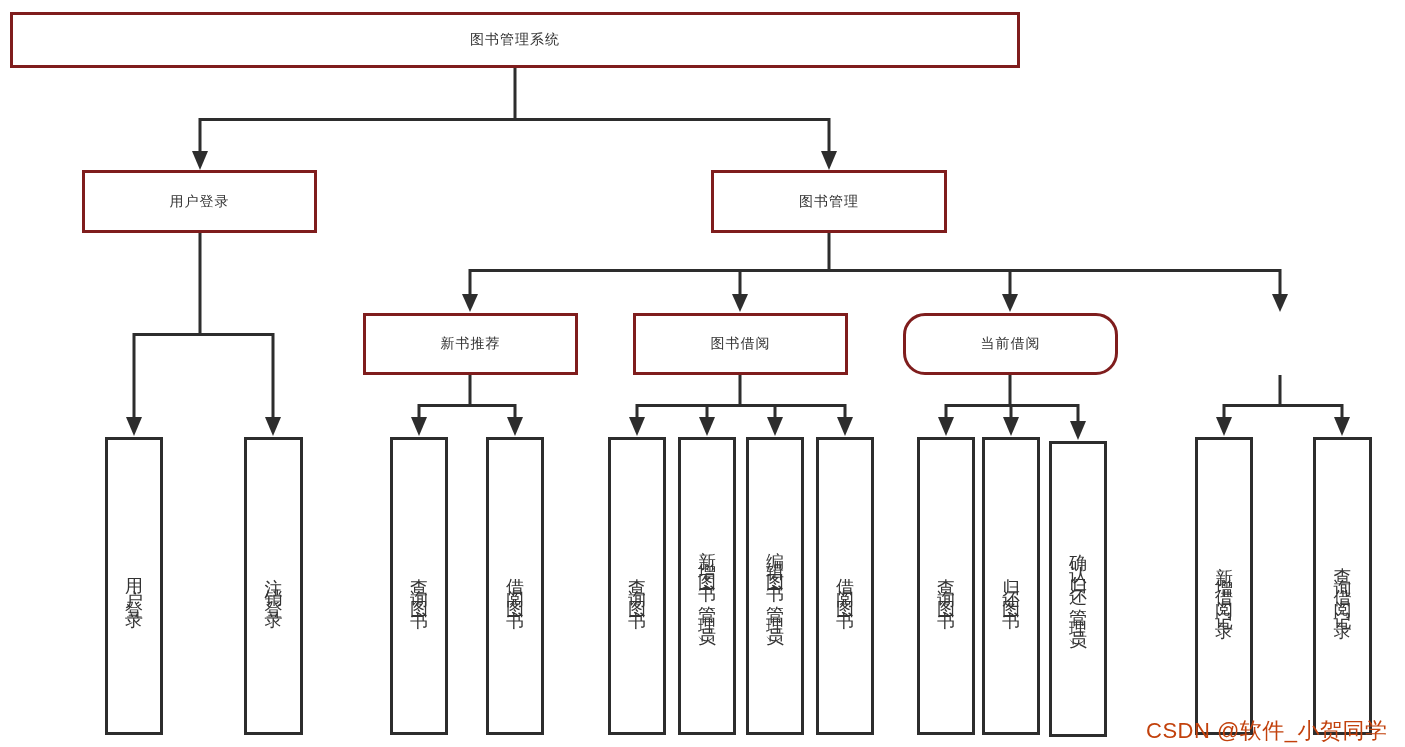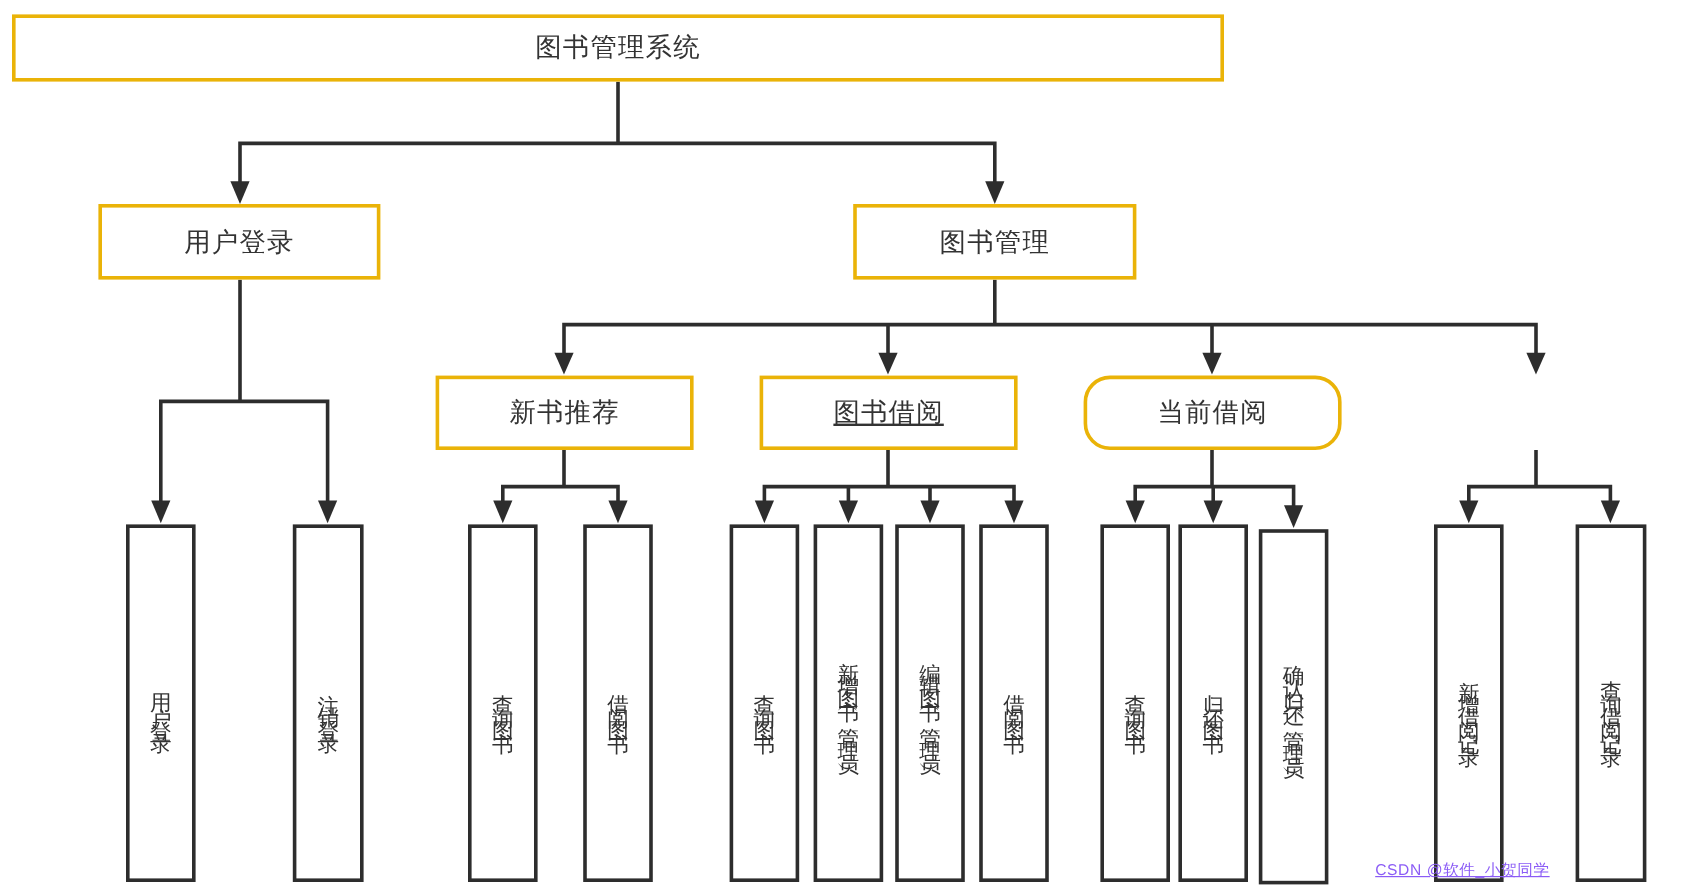--- a/index.html
+++ b/index.html
@@ -17,27 +17,27 @@
   }
   svg.connectors {
     position: absolute;
     left: 0; top: 0;
     width: 1405px;
     height: 747px;
   }
   .box {
     position: absolute;
     box-sizing: border-box;
-    border: 3px solid #eab308;
+    border: 3px solid #7f1d1d;
     background: #ffffff;
     display: flex;
     align-items: center;
     justify-content: center;
     color: #333333;
-    font-size: 22px;
+    font-size: 14px;
     letter-spacing: 1px;
     white-space: nowrap;
   }
   .vbox {
     position: absolute;
     box-sizing: border-box;
     border: 3px solid #2d2d2d;
     background: #ffffff;
     display: flex;
     align-items: center;
@@ -46,26 +46,25 @@
     font-size: 18px;
     writing-mode: vertical-lr;
     text-orientation: mixed;
     letter-spacing: 11px;
     line-height: 1;
   }
   .watermark {
     position: absolute;
     left: 1146px;
     top: 716px;
-    font-size: 13px;
-    color: #8b5cf6;
+    font-size: 22px;
+    color: #c2410c;
     letter-spacing: 0.5px;
     z-index: 5;
     white-space: nowrap;
-    text-decoration: underline;
   }
 </style>
 </head>
 <body>
 
 <div class="stage">
 
   <svg class="connectors" viewBox="0 0 1405 747">
     <g stroke="#2d2d2d" stroke-width="3" fill="none">
 
@@ -112,21 +111,21 @@
       <polygon points="1334,417 1350,417 1342,436"></polygon>
     </g>
   </svg>
 
   <div class="box" style="left:10px; top:12px; width:1010px; height:56px;">图书管理系统</div>
 
   <div class="box" style="left:82px; top:170px; width:235px; height:63px;">用户登录</div>
   <div class="box" style="left:363px; top:313px; width:215px; height:62px;">新书推荐</div>
 
   <div class="box" style="left:711px; top:170px; width:236px; height:63px;">图书管理</div>
-  <div class="box" style="left:633px; top:313px; width:215px; height:62px;text-decoration:underline;">图书借阅</div>
+  <div class="box" style="left:633px; top:313px; width:215px; height:62px;">图书借阅</div>
   <div class="box" style="left:903px; top:313px; width:215px; height:62px;border-radius:22px;">当前借阅</div>
 
   <div class="vbox" style="left:105px; top:437px; width:58px; height:298px;">用户登录</div>
   <div class="vbox" style="left:244px; top:437px; width:59px; height:298px;">注销登录</div>
 
   <div class="vbox" style="left:390px; top:437px; width:58px; height:298px;">查询图书</div>
   <div class="vbox" style="left:486px; top:437px; width:58px; height:298px;">借阅图书</div>
 
   <div class="vbox" style="left:608px; top:437px; width:58px; height:298px;">查询图书</div>
   <div class="vbox" style="left:678px; top:437px; width:58px; height:298px;">新增图书（管理员）</div>

